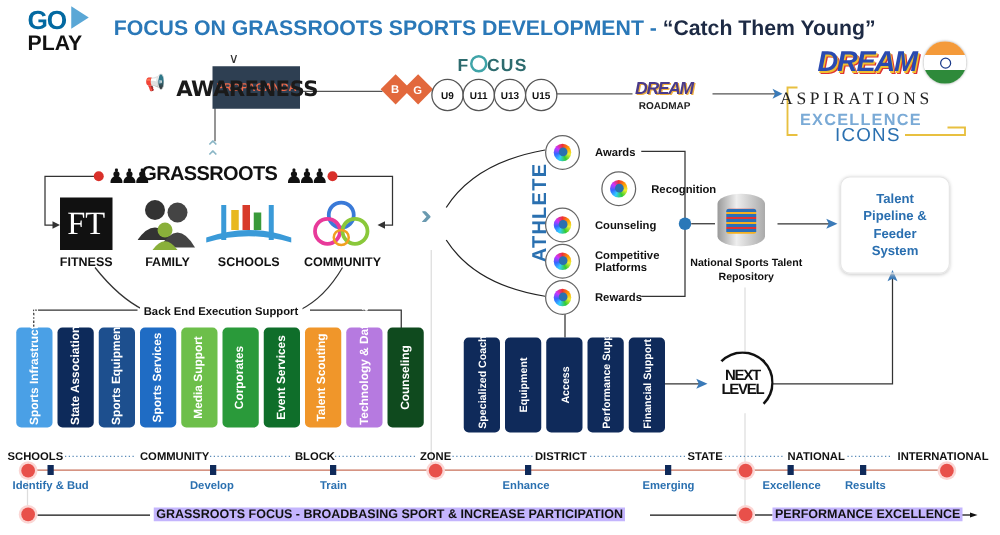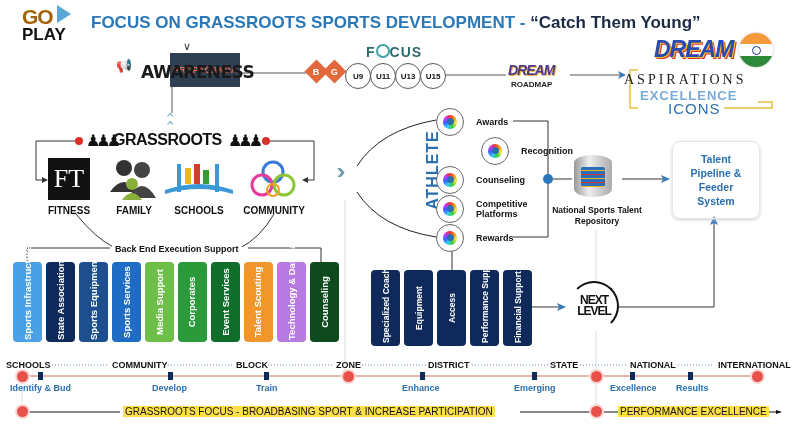--- a/index.html
+++ b/index.html
@@ -1,19 +1,19 @@
 <!DOCTYPE html>
 <html><head>
 <meta charset="utf-8">
 <style>
   html,body{margin:0;padding:0;background:#fff;}
   body{width:800px;height:428px;position:relative;overflow:hidden;font-family:"Liberation Sans",sans-serif;color:#111;}
   .abs{position:absolute;}
   svg.lines{position:absolute;left:0;top:0;width:800px;height:428px;}
-  .logo-go{left:22px;top:8px;font-weight:900;font-size:21px;line-height:18px;letter-spacing:-1px;color:#a16207;}
+  .logo-go{left:22px;top:8px;font-weight:900;font-size:21px;line-height:18px;letter-spacing:-1px;color:#0369a1;}
   .logo-play{left:22px;top:27px;font-weight:900;font-size:17px;line-height:16px;color:#111;}
   .logo-arrow{left:57px;top:5px;width:0;height:0;border-top:9px solid transparent;border-bottom:9px solid transparent;border-left:14px solid #5aa7d6;}
   .title{left:91px;top:13px;font-weight:700;font-size:17px;color:#2a78b8;white-space:nowrap;}
   .title .sub{color:#1d2a44;}
   .awareness{left:141px;top:62px;font-family:"DejaVu Sans",sans-serif;font-weight:900;font-size:17px;letter-spacing:-0.5px;color:#1a1a1a;}
   .propaganda{left:170px;top:53px;font-size:9px;font-weight:700;color:#e04e3a;background:#2e3f52;padding:12px 3px;color:#f06a4a;}
   .tv-ant{left:183px;top:40px;font-size:11px;color:#333;}
   .megaphone{left:116px;top:58px;font-size:13px;color:#e03a2e;}
   .bog{left:308px;top:63px;display:flex;gap:1px;}
   .bog span{width:17px;height:17px;background:#e2683c;color:#fff;font-size:9px;font-weight:700;display:flex;align-items:center;justify-content:center;transform:rotate(45deg);}
@@ -48,21 +48,21 @@
   .ath-lbl{font-size:9px;font-weight:700;color:#111;line-height:10px;}
   .repo-icon{left:574px;top:155px;width:38px;height:42px;border-radius:19px/8px;background:linear-gradient(90deg,#999,#eee 40%,#aaa);}
   .repo-stripe{position:absolute;left:7px;top:12px;width:24px;height:20px;background:repeating-linear-gradient(#2a6fb8 0 3px,#f4b020 3px 4px,#2a6fb8 4px 7px,#d33 7px 8px);border-radius:2px;}
   .repo-lbl{left:552px;top:205px;font-size:8.5px;font-weight:700;text-align:center;width:90px;line-height:11px;}
   .pipeline{left:672px;top:141px;width:86px;height:76px;border:1px solid #e6e6e6;border-radius:8px;box-shadow:0 1px 3px #ccc;color:#2a6fb0;font-size:10.5px;font-weight:700;text-align:center;display:flex;align-items:center;justify-content:center;line-height:14px;}
   .nextlevel{left:569px;top:281px;width:46px;height:46px;border-radius:50%;border:2px solid #111;border-left-color:#fff;border-bottom-color:#fff;display:flex;align-items:center;justify-content:center;font-weight:900;font-size:12px;line-height:11px;text-align:center;letter-spacing:-1px;background:#fff;}
   .stage{font-size:9px;font-weight:700;color:#111;white-space:nowrap;}
   .sub-lbl{font-size:9px;font-weight:700;color:#2a70b0;white-space:nowrap;}
   .red-dot{width:11px;height:11px;border-radius:50%;background:#e8504a;box-shadow:0 0 0 2px #fbd6d4;}
   .sq{width:5px;height:8px;background:#0f2a5a;}
-  .foot{font-size:10px;font-weight:400;color:#111;white-space:nowrap;background:#fde047;padding:0 2px;}
+  .foot{font-size:10px;font-weight:700;color:#111;white-space:nowrap;background:#c4b5fd;padding:0 2px;}
   .chev{color:#8ab6c6;font-size:15px;line-height:8px;}
 </style>
 </head>
 <body>
 
 <svg class="lines" viewBox="0 0 800 428">
 
   <line x1="228" y1="73" x2="306" y2="73" stroke="#555" stroke-width="1"></line>
   <line x1="444" y1="75" x2="506" y2="75" stroke="#555" stroke-width="1"></line>
   <line x1="570" y1="75" x2="622" y2="75" stroke="#555" stroke-width="1"></line>

